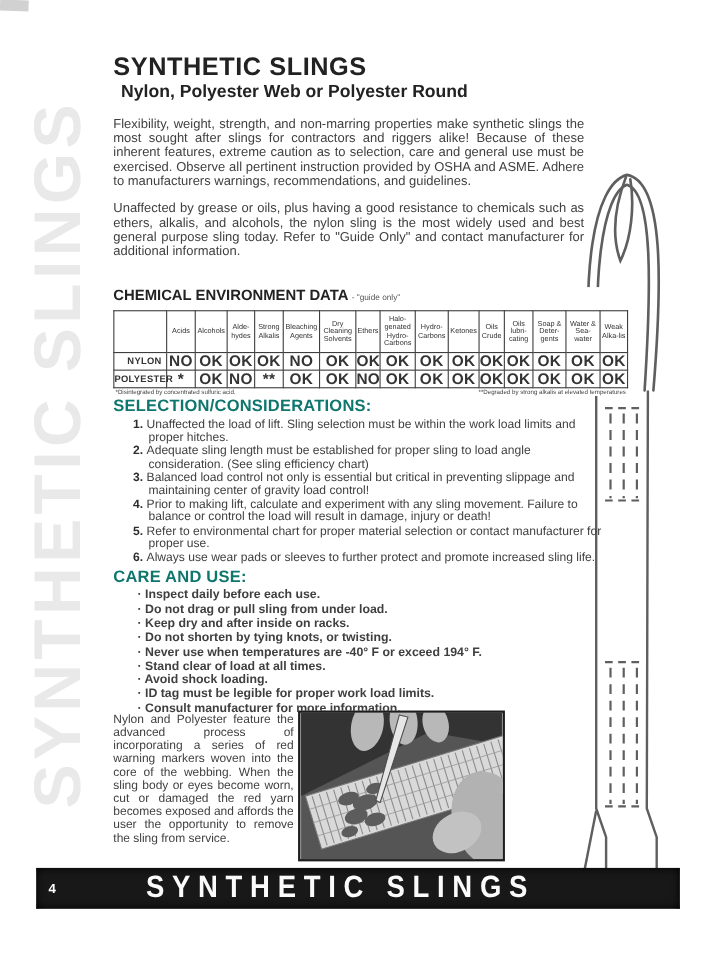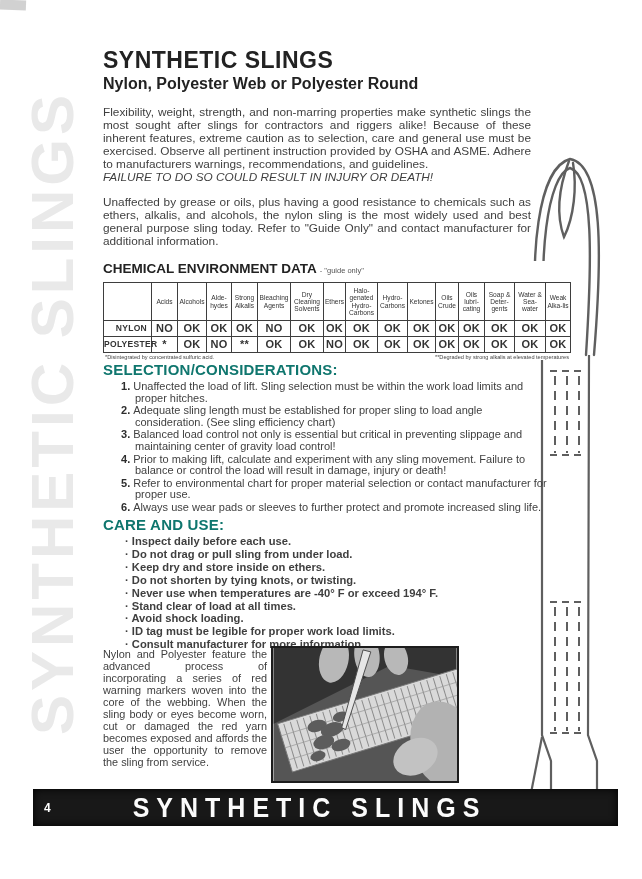--- a/index.html
+++ b/index.html
@@ -25,35 +25,35 @@
     color:#e9e9e9; white-space:nowrap; line-height:94px; text-align:center;
     user-select:none;
   }
 
   
   .sling-svg { position:absolute; left:525px; top:145px; width:117px; height:648px; z-index:1; }
 
   
   .intro-block { position:absolute; left:103px; top:47px; width:428px; z-index:2; }
   .title { font-size:23px; font-weight:bold; color:#222; letter-spacing:.5px; }
-  .subtitle { font-size:16px; font-weight:bold; color:#222; margin:1px 0 13px; }
+  .subtitle { font-size:16px; font-weight:bold; color:#222; margin:1px 7px 13px; }
   .para { font-size:11.8px; line-height:13px; text-align:justify; color:#3f3f3f; margin-bottom:12px; }
   .warn-line { display:block; font-style:italic; }
 
   
   .table-block { position:absolute; left:103px; top:261px; width:468px; background:#fff; z-index:3; }
   .table-heading { font-size:13.5px; font-weight:bold; color:#222; margin-bottom:6px; }
   .table-heading .note { font-size:7.5px; font-weight:normal; color:#555; margin-left:3px; }
   table.chem { border-collapse:collapse; table-layout:fixed; width:468px; }
   table.chem th, table.chem td {
     border:1px solid #3e3e3e; text-align:center; vertical-align:middle;
     font-size:6.6px; line-height:7.2px; color:#333; padding:1px 0;
   }
   table.chem thead th { height:38px; font-weight:normal; }
-  table.chem td { height:16px; font-size:11px; font-weight:bold; letter-spacing:.3px; }
+  table.chem td { height:16px; font-size:14px; font-weight:bold; letter-spacing:.3px; }
   table.chem td.rowlabel { text-align:right; padding-right:4px; font-size:8.5px; }
   .footnotes { display:flex; justify-content:space-between; font-size:5.6px; color:#444;
     padding:1px 2px 0; }
 
   
   .selection-block { position:absolute; left:103px; top:361px; width:445px; z-index:2; }
   .section-heading { font-size:15px; font-weight:bold; color:#0f766e; letter-spacing:.2px; margin-bottom:3px; }
   ol.sel { list-style:none; counter-reset:sel; margin-left:18px; }
   ol.sel li { counter-increment:sel; font-size:11px; line-height:11.6px; color:#3f3f3f;
     padding-left:14px; text-indent:-14px; margin-bottom:1px; }
@@ -114,21 +114,20 @@
       <path d="M 54,462 V 586" stroke-dasharray="9,6"></path>
       <path d="M 25,588 H 60" stroke-dasharray="7,5"></path>
     </g>
   </svg>
 
   <div class="intro-block">
     <div class="title">SYNTHETIC SLINGS</div>
     <div class="subtitle">Nylon, Polyester Web or Polyester Round</div>
     <p class="para">
       <span>Flexibility, weight, strength, and non-marring properties make synthetic slings the most sought after slings for contractors and riggers alike! Because of these inherent features, extreme caution as to selection, care and general use must be exercised. Observe all pertinent instruction provided by OSHA and ASME. Adhere to manufacturers warnings, recommendations, and guidelines.</span>
-      <em class="warn-line">FAILURE TO DO SO COULD RESULT IN INJURY OR DEATH!</em>
     </p>
     <p class="para">Unaffected by grease or oils, plus having a good resistance to chemicals such as ethers, alkalis, and alcohols, the nylon sling is the most widely used and best general purpose sling today.  Refer to "Guide Only" and contact manufacturer for additional information.</p>
   </div>
 
   <div class="table-block">
     <div class="table-heading">
       <span>CHEMICAL ENVIRONMENT DATA</span><span class="note">- "guide only"</span>
     </div>
     <table class="chem">
       <colgroup>
@@ -224,21 +223,21 @@
       <li>Refer to environmental chart for proper material selection or contact manufacturer for proper use.</li>
       <li>Always use wear pads or sleeves to further protect and promote increased sling life.</li>
     </ol>
   </div>
 
   <div class="care-block">
     <div class="section-heading">CARE AND USE:</div>
     <ul class="care">
       <li>Inspect daily before each use.</li>
       <li>Do not drag or pull sling from under load.</li>
-      <li>Keep dry and store inside on ethers.</li>
+      <li>Keep dry and after inside on racks.</li>
       <li>Do not shorten by tying knots, or twisting.</li>
       <li>Never use when temperatures are -40° F or exceed 194° F.</li>
       <li>Stand clear of load at all times.</li>
       <li>Avoid shock loading.</li>
       <li>ID tag must be legible for proper work load limits.</li>
       <li>Consult manufacturer for more information.</li>
     </ul>
   </div>
 
   <div class="yarn-block">

